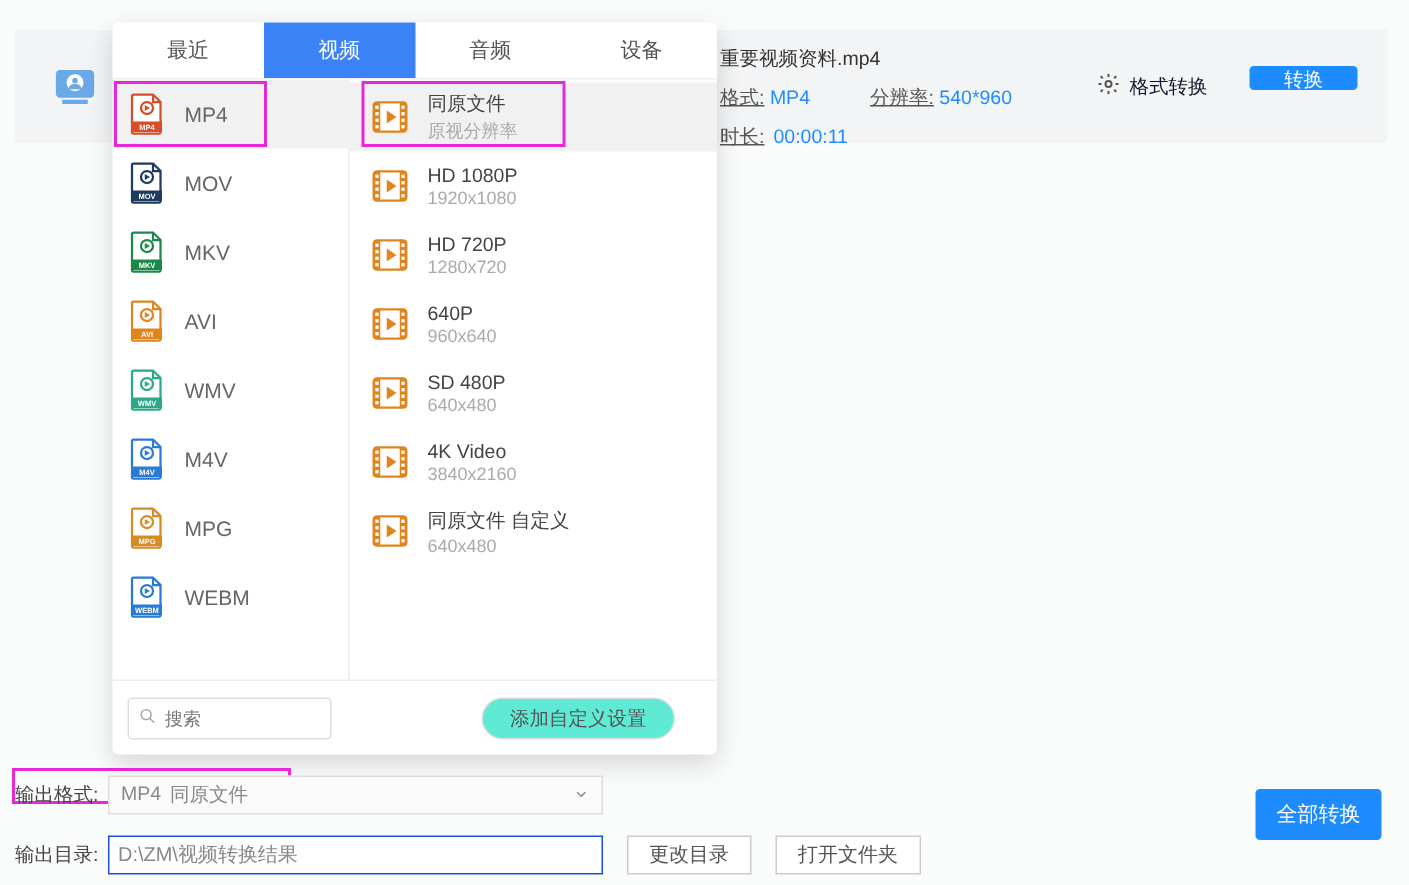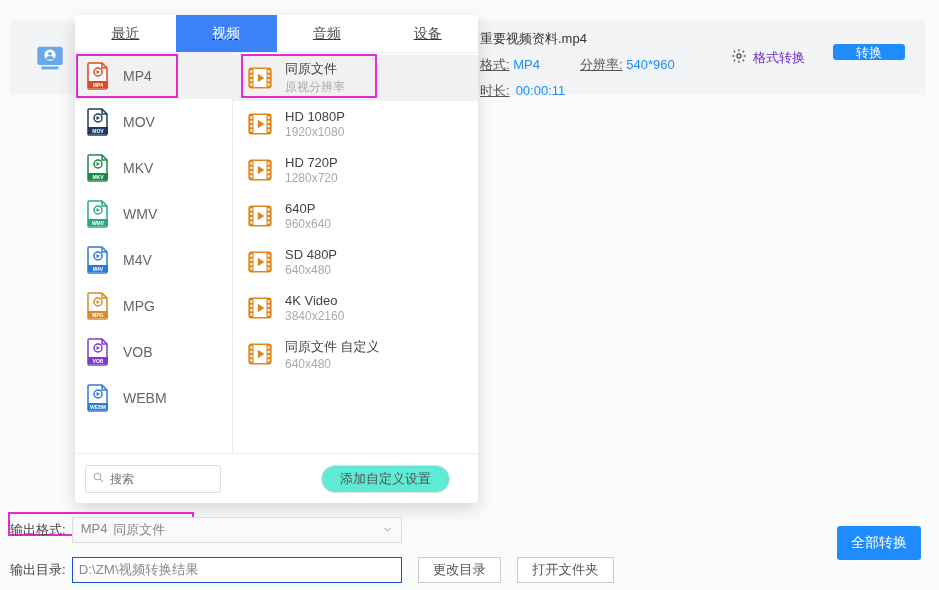--- a/index.html
+++ b/index.html
@@ -10,30 +10,30 @@
       position: absolute; left: 10px; right: 14px; top: 20px; height: 75px;
       background: #f3f4f5; border-radius: 2px; display: flex; align-items: center;
     }
     .file-thumb { width: 60px; height: 60px; margin-left: 10px; display: flex; align-items: center; justify-content: center; }
     .file-thumb svg { width: 34px; height: 34px; }
     .file-info-col { position: absolute; left: 470px; top: 8px; line-height: 22px; }
     .file-info-col .row { display: flex; gap: 6px; }
     .file-info-col .row2 { display: flex; gap: 40px; margin: 4px 0; }
     .lbl { color: #555; text-decoration: underline; }
     .blue { color: #1e8cff; }
-    .gear-btn { position: absolute; right: 120px; top: 28px; display: flex; align-items: center; gap: 6px; color: #6d28d9; cursor: pointer; }
+    .gear-btn { position: absolute; right: 120px; top: 28px; display: flex; align-items: center; gap: 6px; color: #0f172a; cursor: pointer; }
     .convert-btn { position: absolute; right: 20px; top: 24px; width: 72px; height: 16px; background: #1e8cff; color: #fff; border: none; border-radius: 3px; cursor: pointer; font-size: 13px; }
 
     
     .popup {
       position: absolute; left: 75px; top: 15px; width: 403px; height: 488px;
       background: #fff; border-radius: 4px; box-shadow: 0 6px 18px rgba(0,0,0,0.15);
       display: flex; flex-direction: column;
     }
-    .tabs { display: flex; height: 38px; border-bottom: 1px solid #eee; text-decoration: underline; }
+    .tabs { display: flex; height: 38px; border-bottom: 1px solid #eee; }
     .tab { flex: 1; display: flex; align-items: center; justify-content: center; color: #555; cursor: pointer; font-size: 14px; }
     .tab.active { background: #3b82f6; color: #fff; }
 
     .panel-body { flex: 1; display: flex; overflow: hidden; }
     .fmt-list { width: 158px; border-right: 1px solid #eee; position: relative; }
     .fmt-list-inner { position: absolute; inset: 0; overflow-y: auto; }
     .fmt-list-inner::-webkit-scrollbar { width: 6px; }
     .fmt-list-inner::-webkit-scrollbar-thumb { background: #bbb; border-radius: 3px; }
 
     .fmt-item { display: flex; align-items: center; gap: 12px; height: 46px; padding-left: 10px; cursor: pointer; color: #555; }
@@ -149,20 +149,33 @@
                 <polygon points="10.5,8 10.5,12 14,10" fill="#1a8a4a"></polygon>
                 <rect x="2" y="19" width="20" height="7" fill="#1a8a4a"></rect>
                 <text x="12" y="24.5" text-anchor="middle" font-size="5" fill="#fff" font-family="Arial" font-weight="bold">MKV</text>
               </svg>
             </span>
             <span class="fmt-label">MKV</span>
           </div>
           <div class="fmt-item">
             <span class="ficon">
               <svg viewBox="0 0 24 28">
+                <path d="M3 1h13l5 5v20a1 1 0 0 1-1 1H3a1 1 0 0 1-1-1V2a1 1 0 0 1 1-1z" fill="#fff" stroke="#e0851e" stroke-width="1.5"></path>
+                <path d="M16 1v5h5" fill="none" stroke="#e0851e" stroke-width="1.5"></path>
+                <circle cx="12" cy="10" r="4" fill="none" stroke="#e0851e" stroke-width="1.5"></circle>
+                <polygon points="10.5,8 10.5,12 14,10" fill="#e0851e"></polygon>
+                <rect x="2" y="19" width="20" height="7" fill="#e0851e"></rect>
+                <text x="12" y="24.5" text-anchor="middle" font-size="5" fill="#fff" font-family="Arial" font-weight="bold">AVI</text>
+              </svg>
+            </span>
+            <span class="fmt-label">AVI</span>
+          </div>
+          <div class="fmt-item">
+            <span class="ficon">
+              <svg viewBox="0 0 24 28">
                 <path d="M3 1h13l5 5v20a1 1 0 0 1-1 1H3a1 1 0 0 1-1-1V2a1 1 0 0 1 1-1z" fill="#fff" stroke="#2ba889" stroke-width="1.5"></path>
                 <path d="M16 1v5h5" fill="none" stroke="#2ba889" stroke-width="1.5"></path>
                 <circle cx="12" cy="10" r="4" fill="none" stroke="#2ba889" stroke-width="1.5"></circle>
                 <polygon points="10.5,8 10.5,12 14,10" fill="#2ba889"></polygon>
                 <rect x="2" y="19" width="20" height="7" fill="#2ba889"></rect>
                 <text x="12" y="24.5" text-anchor="middle" font-size="5" fill="#fff" font-family="Arial" font-weight="bold">WMV</text>
               </svg>
             </span>
             <span class="fmt-label">WMV</span>
           </div>
@@ -184,33 +197,20 @@
               <svg viewBox="0 0 24 28">
                 <path d="M3 1h13l5 5v20a1 1 0 0 1-1 1H3a1 1 0 0 1-1-1V2a1 1 0 0 1 1-1z" fill="#fff" stroke="#d88a25" stroke-width="1.5"></path>
                 <path d="M16 1v5h5" fill="none" stroke="#d88a25" stroke-width="1.5"></path>
                 <circle cx="12" cy="10" r="4" fill="none" stroke="#d88a25" stroke-width="1.5"></circle>
                 <polygon points="10.5,8 10.5,12 14,10" fill="#d88a25"></polygon>
                 <rect x="2" y="19" width="20" height="7" fill="#d88a25"></rect>
                 <text x="12" y="24.5" text-anchor="middle" font-size="5" fill="#fff" font-family="Arial" font-weight="bold">MPG</text>
               </svg>
             </span>
             <span class="fmt-label">MPG</span>
-          </div>
-          <div class="fmt-item">
-            <span class="ficon">
-              <svg viewBox="0 0 24 28">
-                <path d="M3 1h13l5 5v20a1 1 0 0 1-1 1H3a1 1 0 0 1-1-1V2a1 1 0 0 1 1-1z" fill="#fff" stroke="#7e3ad6" stroke-width="1.5"></path>
-                <path d="M16 1v5h5" fill="none" stroke="#7e3ad6" stroke-width="1.5"></path>
-                <circle cx="12" cy="10" r="4" fill="none" stroke="#7e3ad6" stroke-width="1.5"></circle>
-                <polygon points="10.5,8 10.5,12 14,10" fill="#7e3ad6"></polygon>
-                <rect x="2" y="19" width="20" height="7" fill="#7e3ad6"></rect>
-                <text x="12" y="24.5" text-anchor="middle" font-size="5" fill="#fff" font-family="Arial" font-weight="bold">VOB</text>
-              </svg>
-            </span>
-            <span class="fmt-label">VOB</span>
           </div>
           <div class="fmt-item">
             <span class="ficon">
               <svg viewBox="0 0 24 28">
                 <path d="M3 1h13l5 5v20a1 1 0 0 1-1 1H3a1 1 0 0 1-1-1V2a1 1 0 0 1 1-1z" fill="#fff" stroke="#2a7bd6" stroke-width="1.5"></path>
                 <path d="M16 1v5h5" fill="none" stroke="#2a7bd6" stroke-width="1.5"></path>
                 <circle cx="12" cy="10" r="4" fill="none" stroke="#2a7bd6" stroke-width="1.5"></circle>
                 <polygon points="10.5,8 10.5,12 14,10" fill="#2a7bd6"></polygon>
                 <rect x="2" y="19" width="20" height="7" fill="#2a7bd6"></rect>
                 <text x="12" y="24.5" text-anchor="middle" font-size="5" fill="#fff" font-family="Arial" font-weight="bold">WEBM</text>

